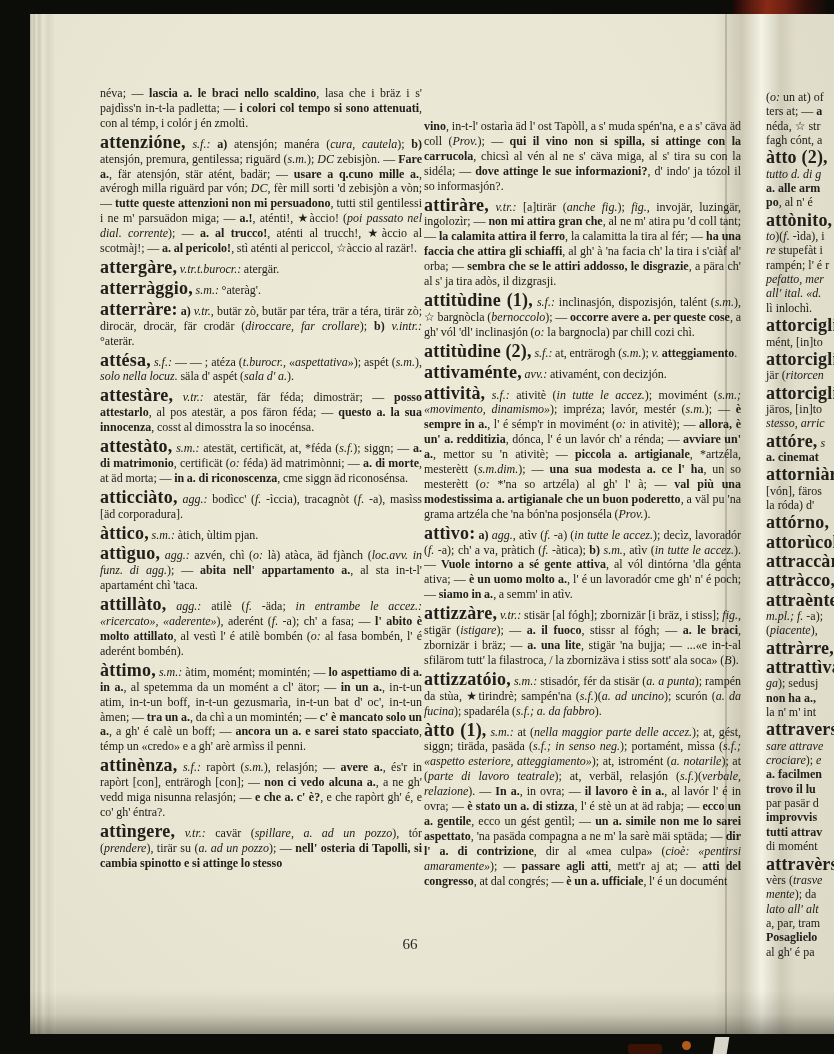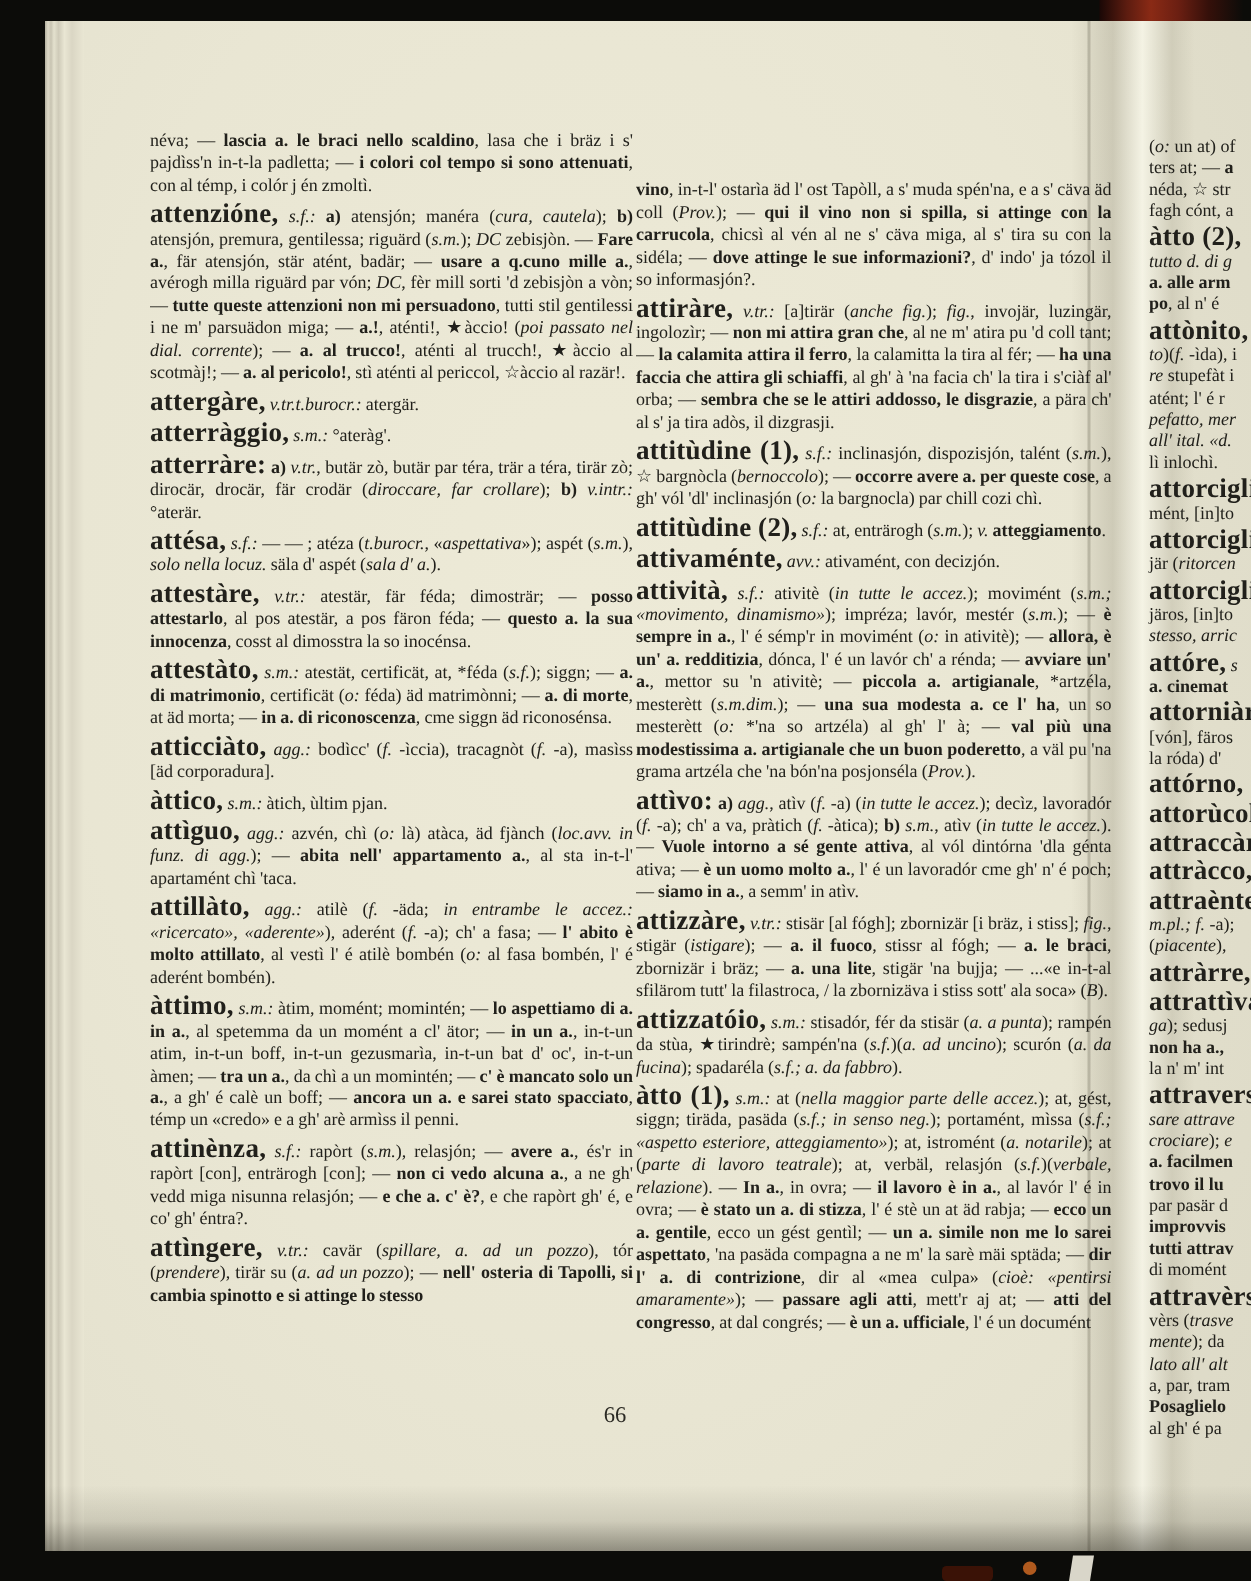--- a/index.html
+++ b/index.html
@@ -90,21 +90,21 @@
       <div class="frag-line"><span class="s-n">ters at; — </span><span class="s-b">a</span></div>
       <div class="frag-line"><span class="s-n">néda, ☆ str</span></div>
       <div class="frag-line"><span class="s-n">fagh cónt, a</span></div>
       <div class="frag-line gap"><span class="s-h">àtto (2),</span></div>
       <div class="frag-line"><span class="s-i">tutto d. di g</span></div>
       <div class="frag-line"><span class="s-b">a. alle arm</span></div>
       <div class="frag-line"><span class="s-b">po</span><span class="s-n">, al n' é</span></div>
       <div class="frag-line gap"><span class="s-h">attònito,</span></div>
       <div class="frag-line"><span class="s-i">to</span><span class="s-n">)(</span><span class="s-i">f.</span><span class="s-n"> -ìda), i</span></div>
       <div class="frag-line"><span class="s-i">re</span><span class="s-n"> stupefàt i</span></div>
-      <div class="frag-line"><span class="s-n">atént; l' é r</span></div>
+      <div class="frag-line"><span class="s-n">rampén; l' é r</span></div>
       <div class="frag-line"><span class="s-i">pefatto, mer</span></div>
       <div class="frag-line"><span class="s-i">all' ital. «d.</span></div>
       <div class="frag-line"><span class="s-n">lì inlochì.</span></div>
       <div class="frag-line gap"><span class="s-h">attorcigli</span></div>
       <div class="frag-line"><span class="s-n">mént, [in]to</span></div>
       <div class="frag-line gap"><span class="s-h">attorcigli</span></div>
       <div class="frag-line"><span class="s-n">jär (</span><span class="s-i">ritorcen</span></div>
       <div class="frag-line gap"><span class="s-h">attorcigli</span></div>
       <div class="frag-line"><span class="s-n">järos, [in]to</span></div>
       <div class="frag-line"><span class="s-i">stesso, arric</span></div>

